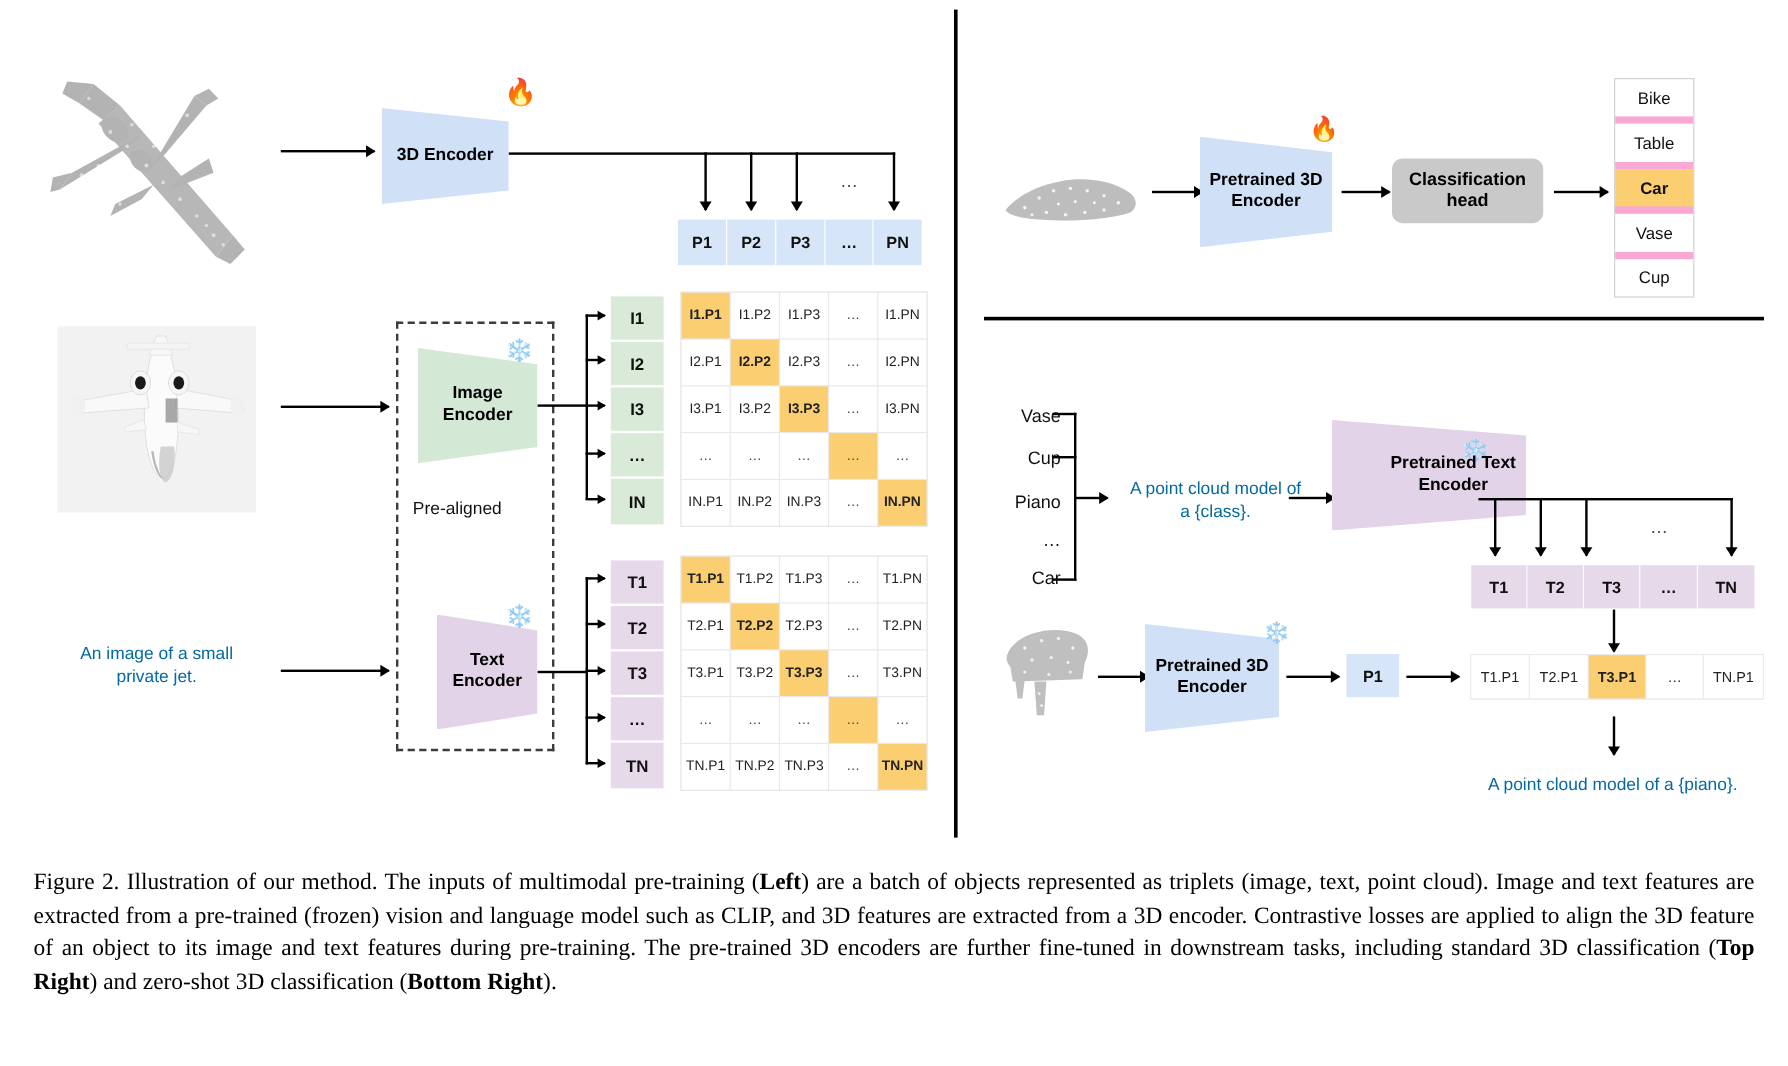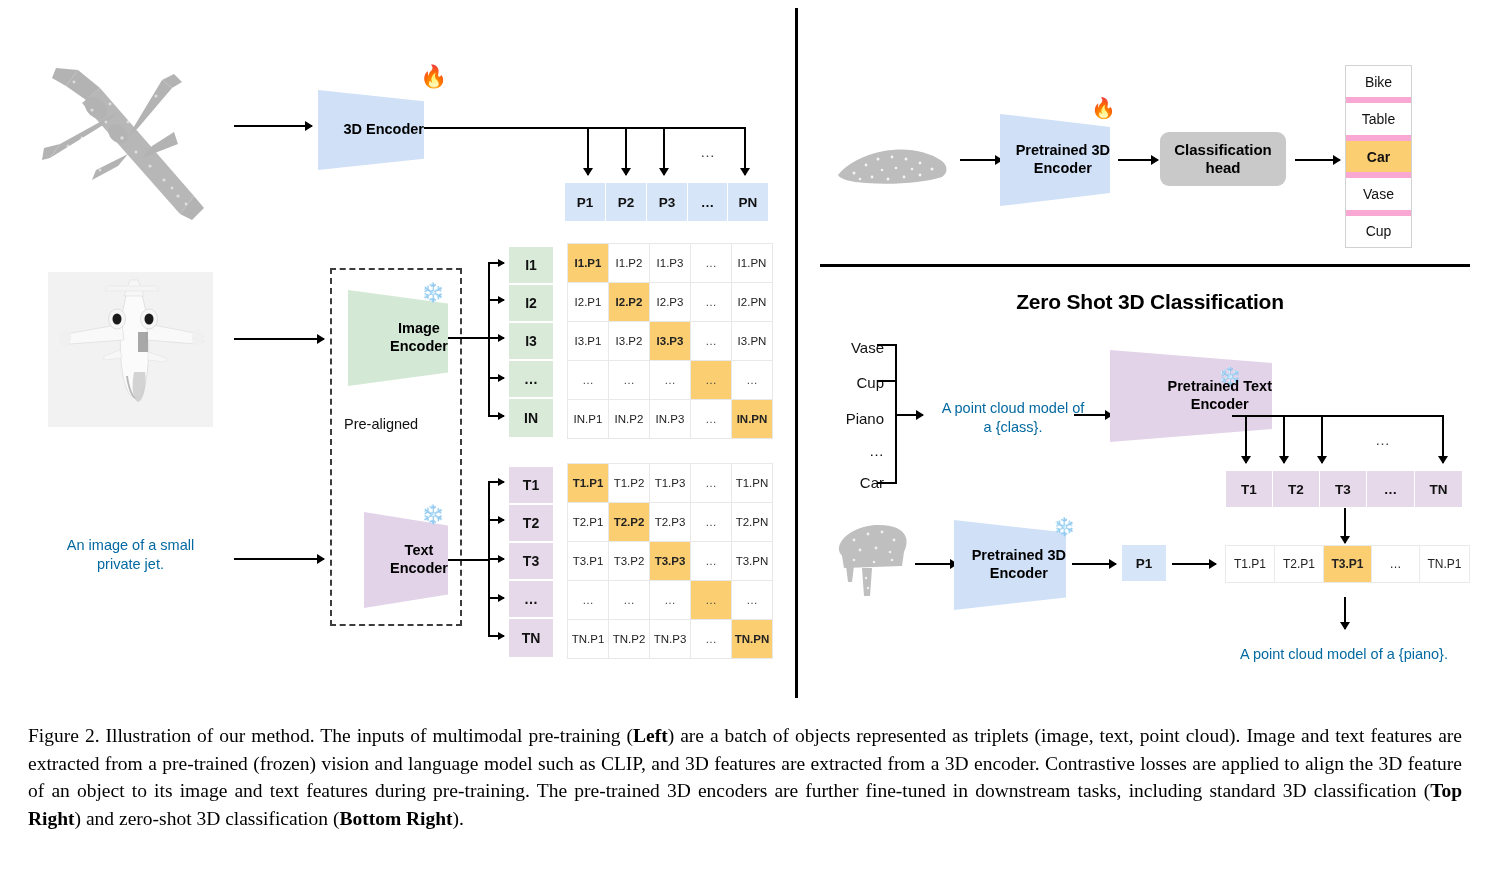--- a/index.html
+++ b/index.html
@@ -9,21 +9,21 @@
   .abs{position:absolute;}
 
   
   .ptitle{font-weight:bold;font-size:21px;color:#000;text-align:center;letter-spacing:-0.2px;}
 
   
   .vdiv{background:#000;width:3px;}
   .hdiv{background:#000;height:3px;}
 
   
-  .trap{position:absolute;display:flex;align-items:center;justify-content:flex-end;}
+  .trap{position:absolute;display:flex;align-items:center;justify-content:center;}
   .trap .tshape{position:absolute;inset:0;clip-path:polygon(0% 0%,100% 14%,100% 86%,0% 100%);}
   .trap .tlabel{position:relative;z-index:2;font-weight:bold;font-size:14.5px;color:#000;text-align:center;line-height:1.22;}
   .blue{background:#cfe0f7;}
   .green{background:#d3e8d5;}
   .purple{background:#e3d3e8;}
 
   
   .greybox{position:absolute;background:#c9c9c9;border-radius:9px;display:flex;align-items:center;justify-content:center;
            font-weight:bold;font-size:15px;text-align:center;line-height:1.22;color:#000;}
 
@@ -360,21 +360,20 @@
   <div class="harr" style="left:1295px;top:159px;width:45px;"></div>
 
   <div class="classlist" style="left:1345px;top:65px;width:67px;height:183px;">
     <div class="ci">Bike</div>
     <div class="ci">Table</div>
     <div class="ci hl">Car</div>
     <div class="ci">Vase</div>
     <div class="ci">Cup</div>
   </div>
 
-  <div class="abs ptitle" style="left:830px;top:290px;width:640px;">Zero Shot 3D Classification</div>
 
   <div class="zlabels" style="left:822px;top:336px;width:70px;height:140px;">
     <div class="zl" style="left:0;top:3px;width:62px;">Vase</div>
     <div class="zl" style="left:0;top:38px;width:62px;">Cup</div>
     <div class="zl" style="left:0;top:74px;width:62px;">Piano</div>
     <div class="zl" style="left:0;top:106px;width:62px;">…</div>
     <div class="zl" style="left:0;top:138px;width:62px;">Car</div>
   </div>
 
   <div class="vline" style="left:895px;top:344px;height:140px;"></div>

